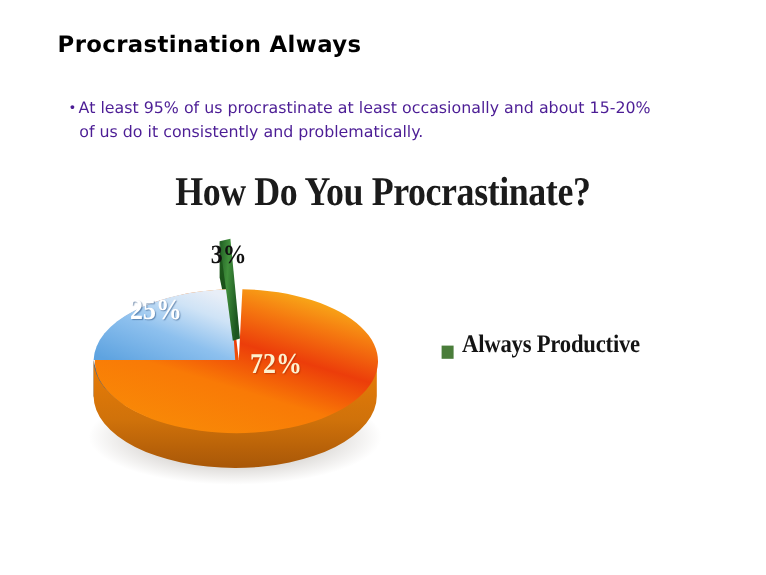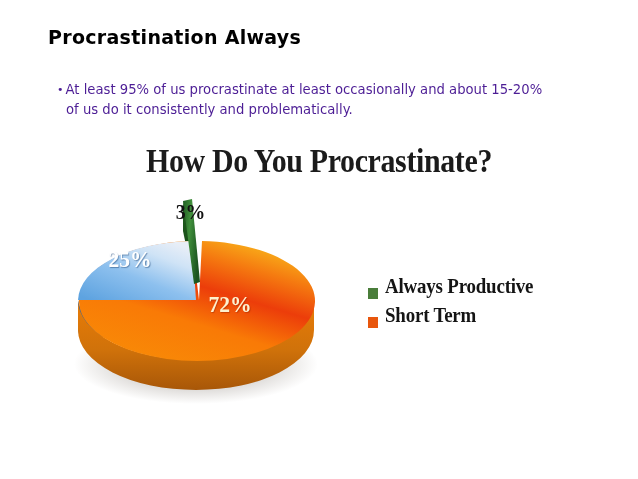--- a/index.html
+++ b/index.html
@@ -212,19 +212,15 @@
     <div class="pie-value-label" id="label-always-productive">3%</div>
     <div class="pie-value-label" id="label-short-term">72%</div>
     <div class="pie-value-label" id="label-long-term">25%</div>
   </div>
 
   <div id="chart-legend">
     <div class="legend-entry">
       <span class="legend-swatch" style="background:#4a7d3a"></span>
       <span class="legend-text">Always Productive</span>
     </div>
-    <div class="legend-entry">
-      <span class="legend-swatch" style="background:#e8560d"></span>
-      <span class="legend-text">Short Term</span>
-    </div>
   </div>
 
 </div>
 
 </body></html>

